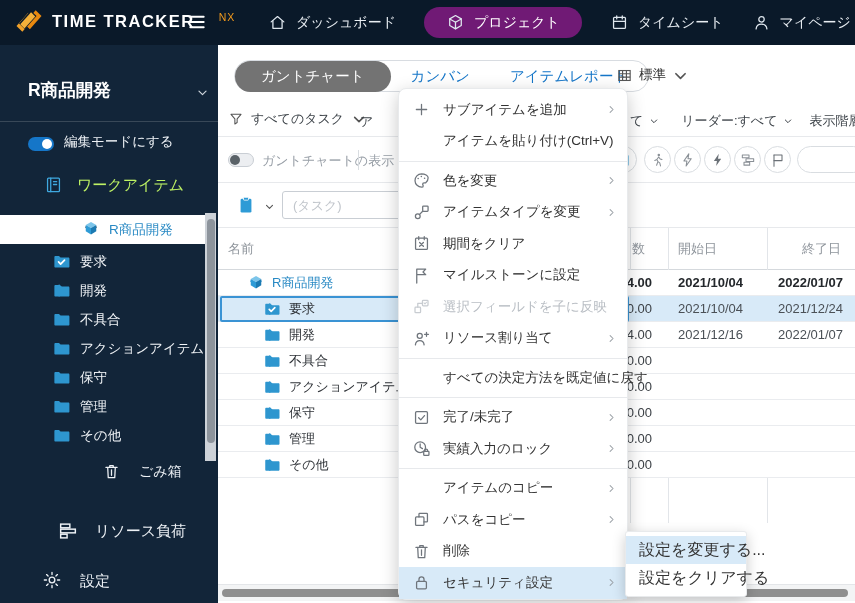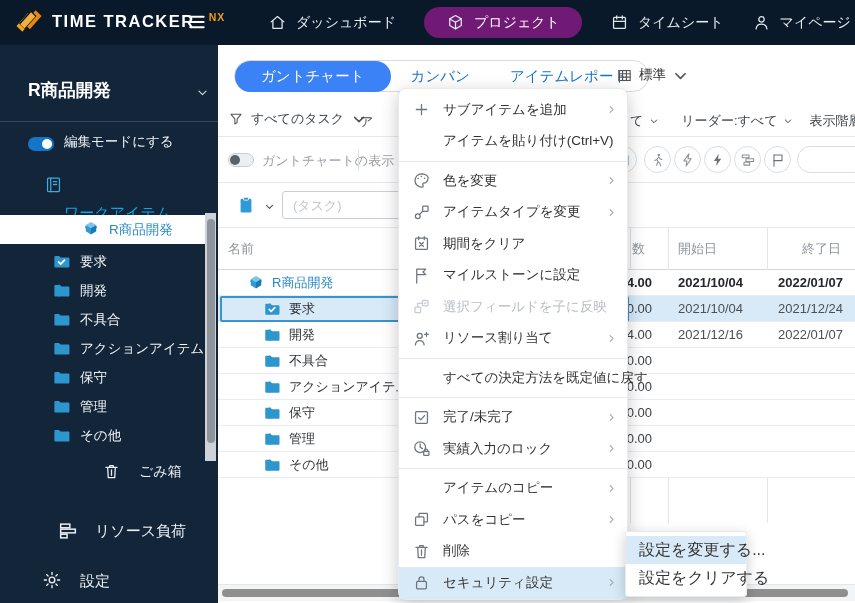--- a/index.html
+++ b/index.html
@@ -5,38 +5,38 @@
   * { margin:0; padding:0; box-sizing:border-box; }
   html,body { width:855px; height:603px; overflow:hidden; background:#fff;
     font-family:"Liberation Sans","DejaVu Sans",sans-serif; }
   svg { display:block; }
   .ic { display:inline-flex; align-items:center; justify-content:center; flex:none; }
 
   
   #topbar { position:absolute; left:0; top:0; width:855px; height:45px; background:#0a1929; color:#e9eef3; }
   #brand { position:absolute; left:14px; top:8px; display:flex; align-items:center; gap:8px; }
   #brand-text { font-size:16.5px; font-weight:bold; letter-spacing:1.5px; color:#fff; }
-  #brand-nx { font-size:10.5px; font-weight:bold; color:#f29a1d; margin-left:6px; position:relative; top:-4px; letter-spacing:1px; }
+  #brand-nx { font-size:10.5px; font-weight:normal; color:#f29a1d; margin-left:16px; position:relative; top:-4px; letter-spacing:1px; }
   #hamburger { position:absolute; left:186px; top:13px; width:22px; height:18px; cursor:pointer; color:#fff; }
   #top-nav { position:absolute; left:268px; top:0; height:45px; display:flex; align-items:center; }
   .nav-item { display:flex; align-items:center; gap:9px; font-size:14px; margin-right:28px; color:#e9eef3; cursor:pointer; white-space:nowrap; }
   .nav-item .ic { width:19px; height:19px; color:#dfe7ee; }
   .nav-item.active { background:#701a75; border-radius:17px; padding:6px 22px; color:#fff; }
 
   
   #sidebar { position:absolute; left:0; top:45px; width:218px; height:558px; background:#122539; color:#eef2f6; }
   #side-title { position:absolute; left:28px; top:33px; font-size:17.5px; font-weight:bold; color:#fff; }
   #side-title-chev { position:absolute; left:196px; top:41px; width:13px; height:13px; color:#cfd6dd; }
   #side-div { position:absolute; left:0; top:76px; width:218px; height:1px; background:rgba(255,255,255,.16); }
   #edit-toggle { position:absolute; left:28px; top:92px; width:26px; height:14px; border-radius:7px; background:#1576c8; cursor:pointer; }
   #edit-toggle .knob { position:absolute; right:2px; top:2px; width:10px; height:10px; border-radius:50%; background:#fff; }
   #edit-label { position:absolute; left:64px; top:88px; font-size:13.5px; }
   #workitems-row { position:absolute; left:0; top:126px; width:218px; height:30px; cursor:pointer; }
   #workitems-row .ic { position:absolute; left:44px; top:4px; width:19px; height:19px; color:#3fa9e0; }
-  #workitems-label { position:absolute; left:64px; top:5px; font-size:15px; color:#0ea5e9;margin-top:28px; }
+  #workitems-label { position:absolute; left:77px; top:5px; font-size:15px; color:#bef264; }
   #tree-root { position:absolute; left:0; top:170px; width:205px; height:29px; background:#fff; cursor:pointer; }
   #tree-root .chev { position:absolute; left:56px; top:9px; width:11px; height:11px; color:#3b4754; }
   #tree-root .ic { position:absolute; left:82px; top:5px; width:18px; height:18px; }
   #tree-root-label { position:absolute; left:109px; top:0; line-height:29px; font-size:13.5px; color:#2889c4; }
   #side-tree { position:absolute; left:0; top:202px; width:205px; }
   .s-row { position:relative; height:29px; cursor:pointer; }
   .s-row .chev { position:absolute; left:36px; top:9px; width:10px; height:10px; color:#dfe5ea; }
   .s-row .ic { position:absolute; left:52px; top:5px; width:19px; height:19px; color:#2e96cf; }
   .s-row .lbl { position:absolute; left:80px; top:0; line-height:29px; font-size:13.5px; color:#f2f5f8; }
   #side-scroll-track { position:absolute; left:205px; top:168px; width:11px; height:248px; background:#cdd2d8; }
@@ -48,21 +48,21 @@
   #resource-row .ic { position:absolute; left:36px; top:5px; width:22px; height:22px; color:#eef2f6; }
   #resource-label { position:absolute; left:74px; top:7px; font-size:15px; }
   #settings-row { position:absolute; left:0; top:520px; width:218px; height:32px; cursor:pointer; }
   #settings-row .ic { position:absolute; left:42px; top:5px; width:20px; height:20px; color:#eef2f6; }
   #settings-label { position:absolute; left:80px; top:7px; font-size:15px; }
 
   
   #main { position:absolute; left:218px; top:45px; width:637px; height:558px; background:#fff; border-top-left-radius:8px; overflow:hidden; }
   #tab-group { position:absolute; left:16px; top:15px; height:32px; display:inline-flex; align-items:center; border:1px solid #d8dce1; border-radius:16px; }
   .tab { height:31px; line-height:31px; font-size:14.5px; color:#1576c8; padding:0 20px; border-radius:15.5px; cursor:pointer; white-space:nowrap; }
-  .tab.active { background:#3b82f6; color:#fff; padding:0 26px; }
+  .tab.active { background:#737373; color:#fff; padding:0 26px; }
   #view-sel { position:absolute; left:398px; top:21px; display:flex; align-items:center; gap:6px; cursor:pointer; }
   #view-sel .ic { width:17px; height:17px; color:#555; }
   #view-sel-label { font-size:13.5px; color:#333; }
   .chev-small { width:10px; height:10px; color:#666; }
 
   #filter-row { position:absolute; left:0; top:58px; width:637px; height:34px; border-bottom:1px solid #e7e9ec; }
   #task-filter { position:absolute; left:10px; top:7px; display:flex; align-items:center; gap:7px; cursor:pointer; }
   #task-filter .ic { width:16px; height:16px; color:#555; }
   #task-filter-label { font-size:13px; color:#3c4248;text-align:center; }
   #filter-clip-left { position:absolute; left:142px; top:10px; font-size:13px; color:#3c4248; }

